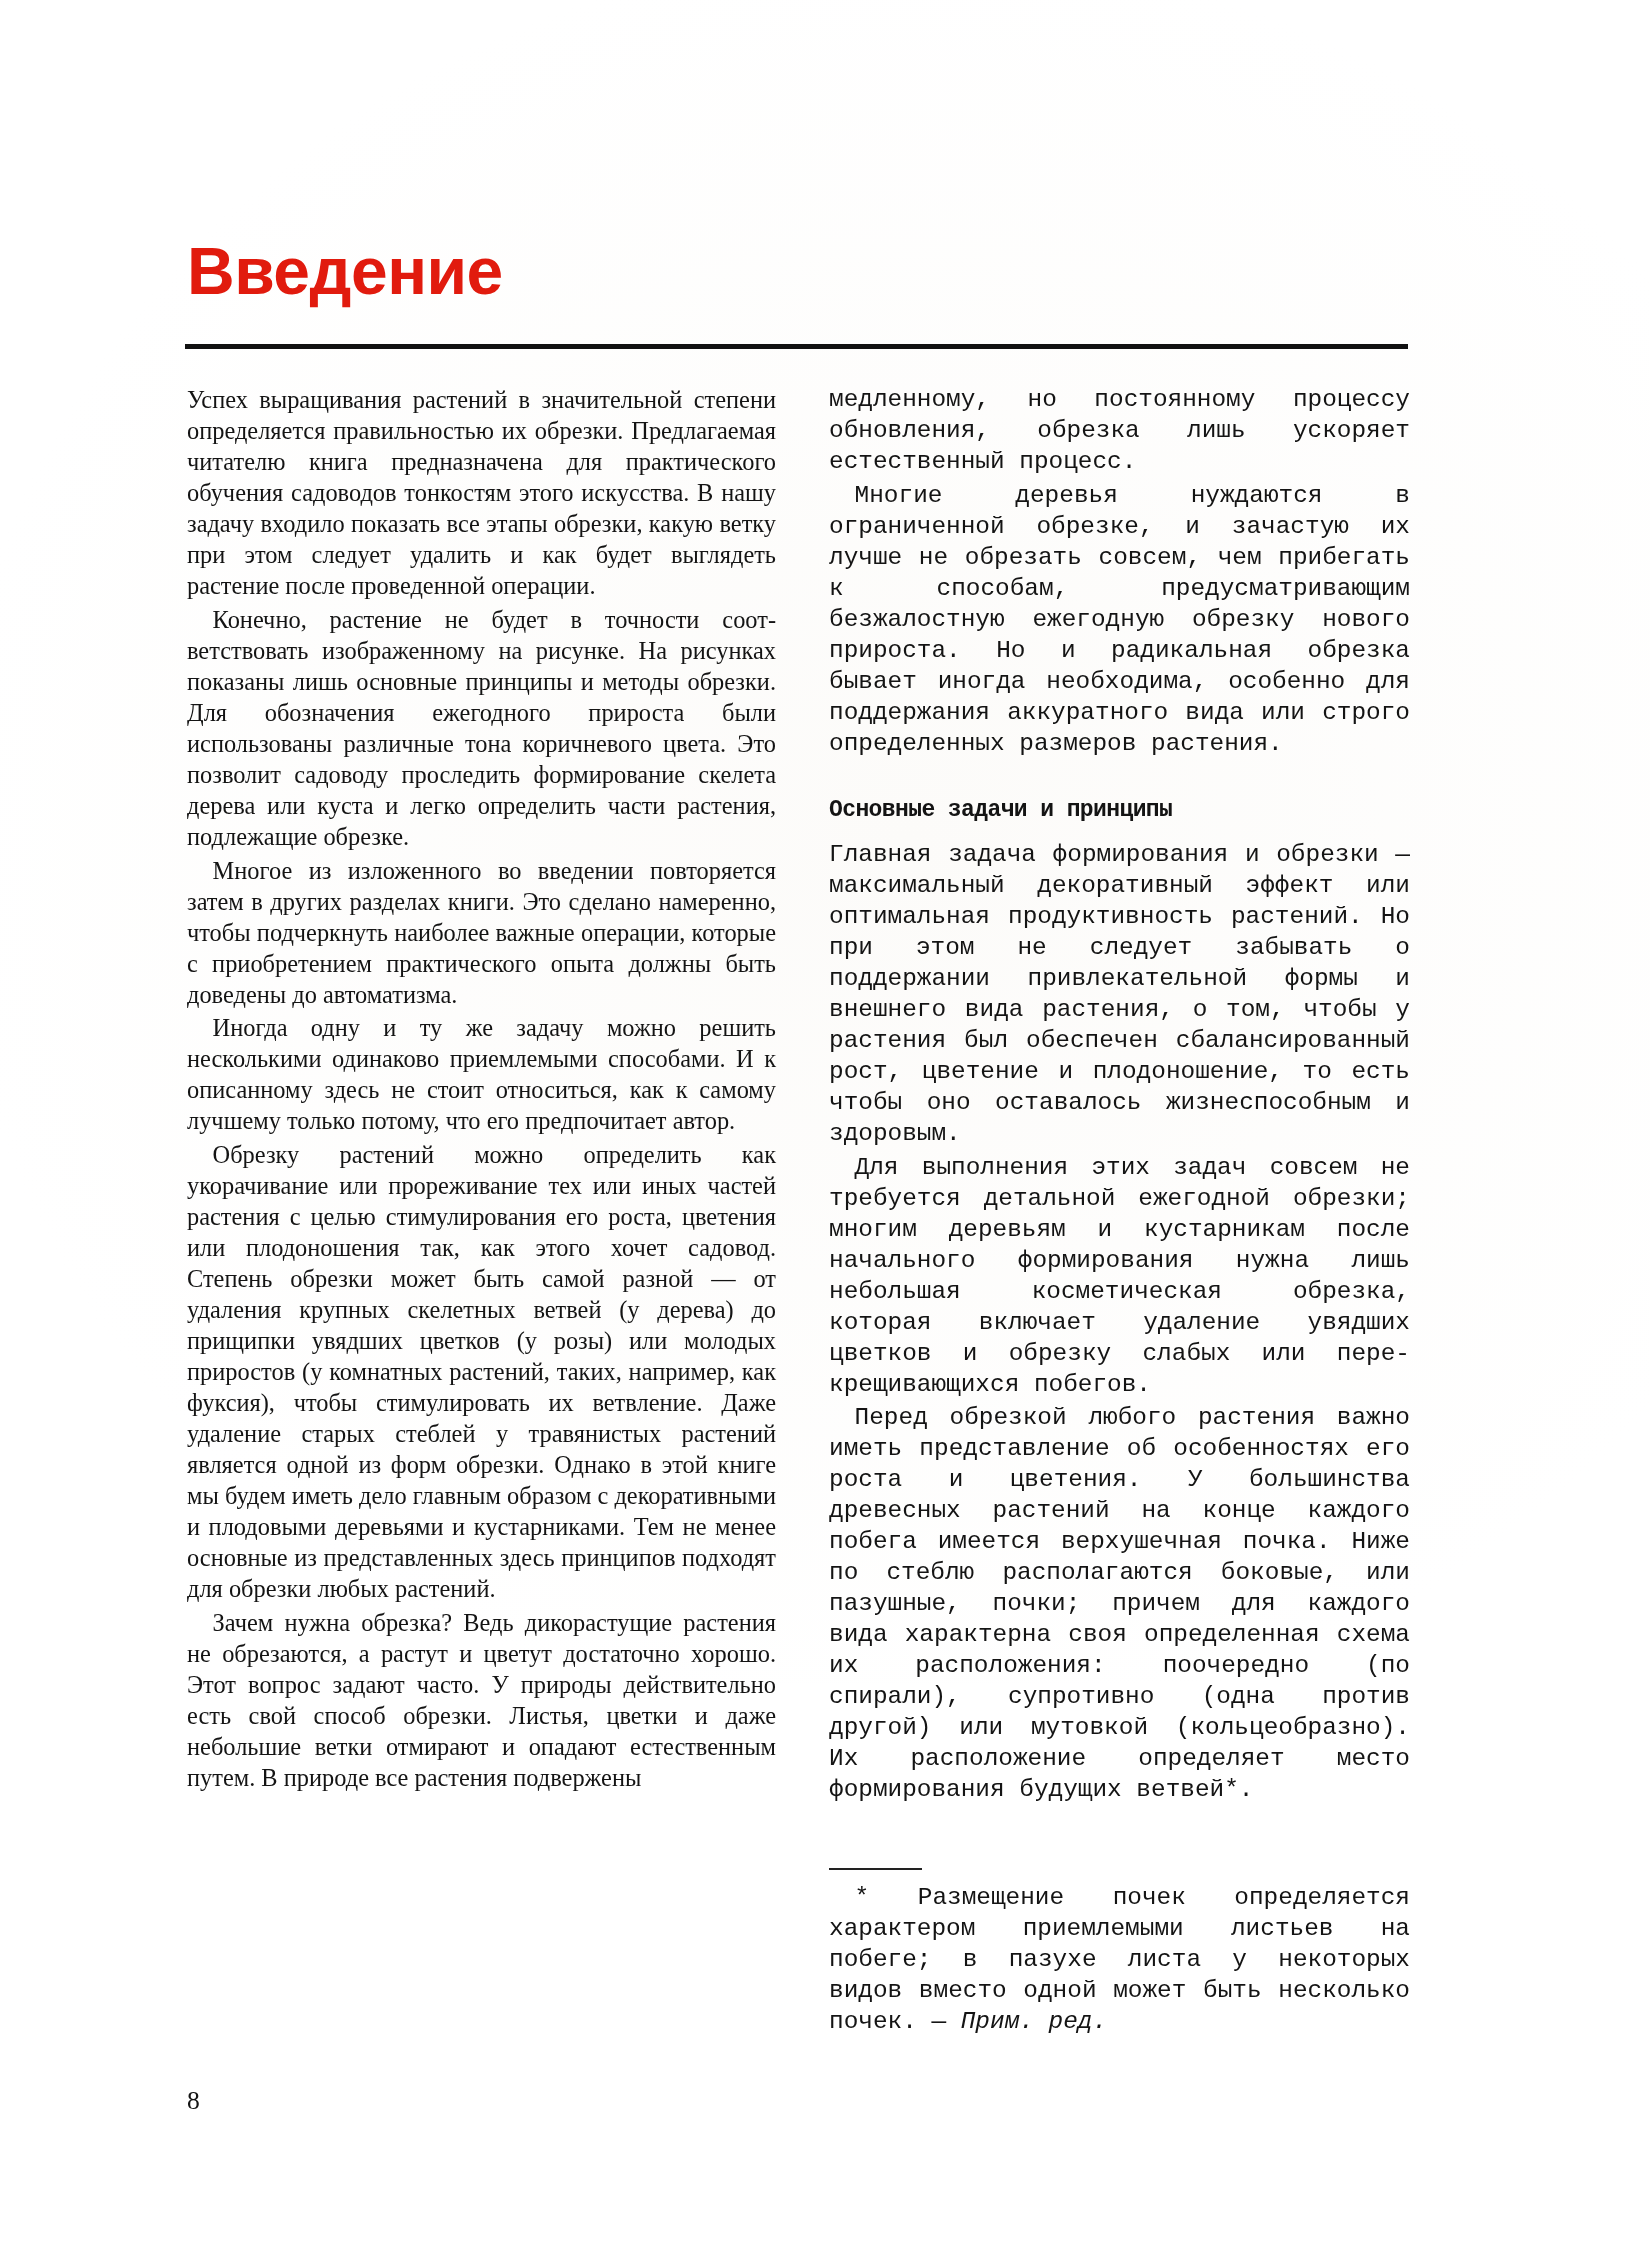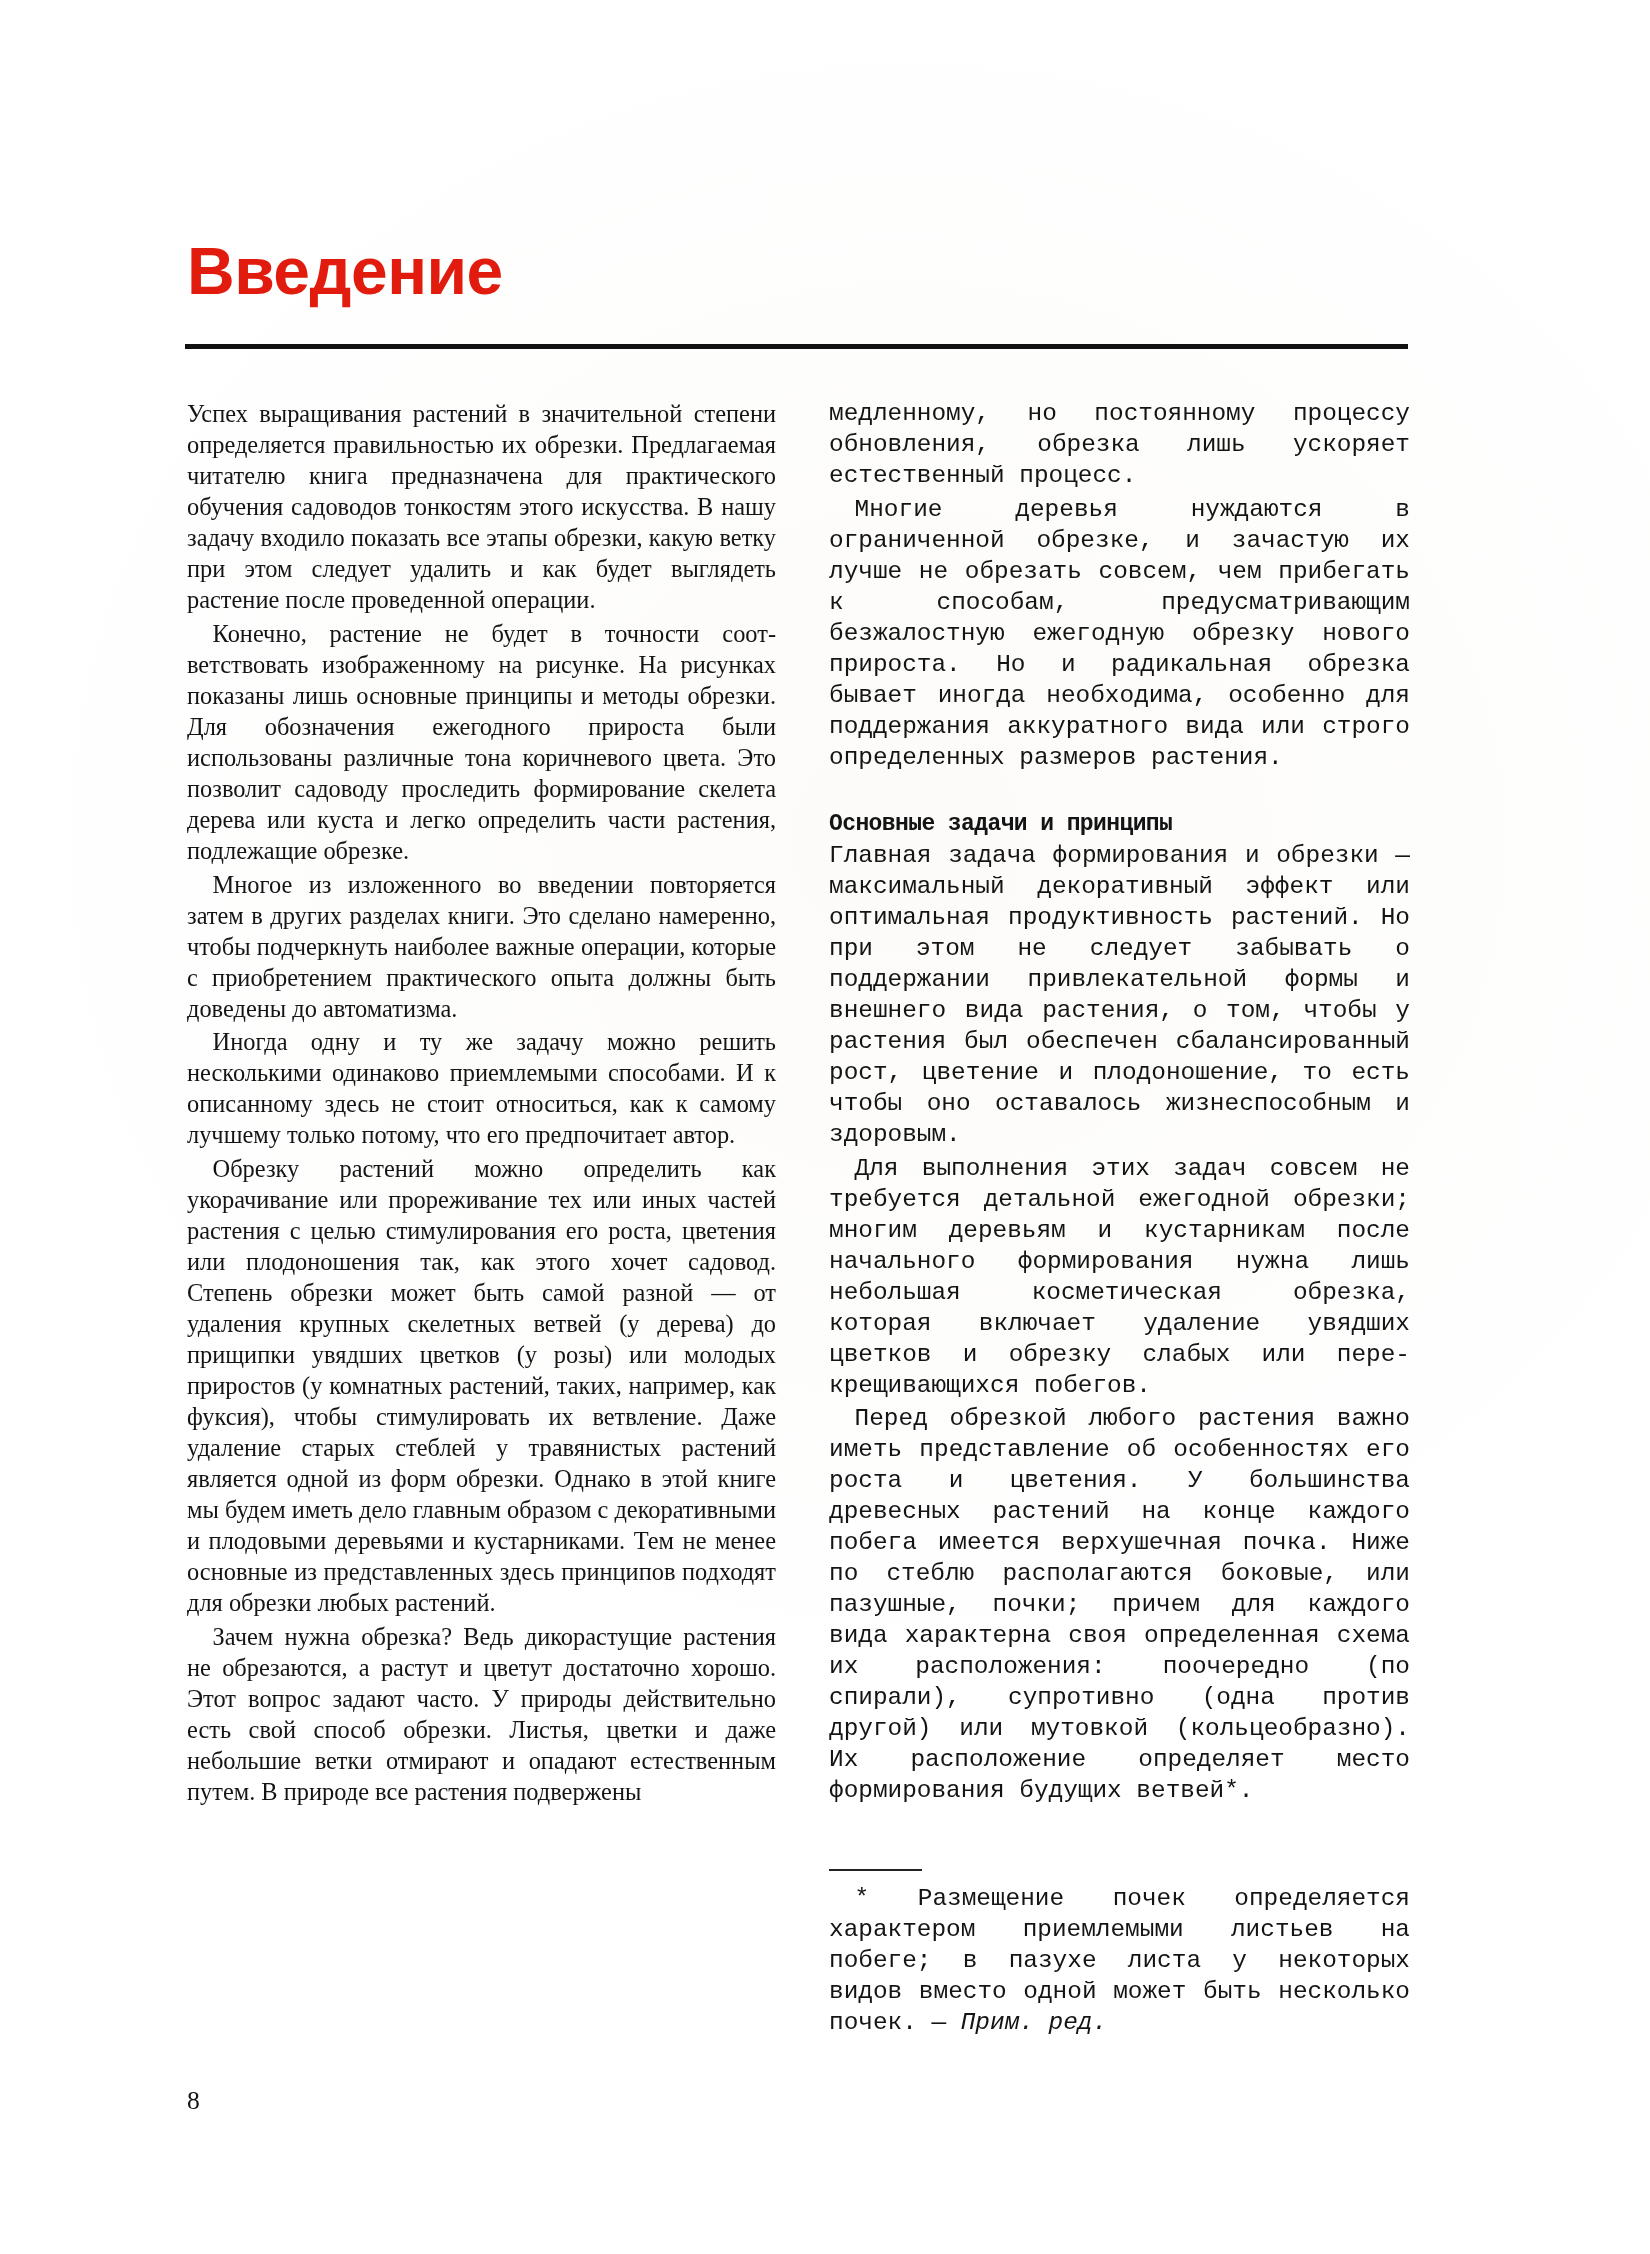--- a/index.html
+++ b/index.html
@@ -36,35 +36,35 @@
   .title-rule {
     position: absolute;
     left: 185px;
     top: 344px;
     width: 1223px;
     height: 4.7px;
     background: #111111;
   }
   .column {
     position: absolute;
-    top: 398px;
+    top: 384px;
     font-size: 24.4px;
     line-height: 31px;
     text-align: justify;
     hyphens: manual;
   }
   .col-left { left: 187px; width: 589px; }
   .col-right { left: 829px; width: 581px; font-family: Liberation Mono, monospace; }
   .para {
     margin: 0 0 2.8px 0;
     text-indent: 25.6px;
   }
   .para.no-indent { text-indent: 0; }
   .section-heading {
-    margin: 36px 0 0 0;
+    margin: 36px 0 13px 0;
     font-weight: bold;
     font-size: 23px;
     line-height: 31px;
     letter-spacing: -0.6px;
   }
   .footnote-rule {
     width: 93px;
     height: 1.9px;
     background: #222;
     margin: 63px 0 11.4px 0;

